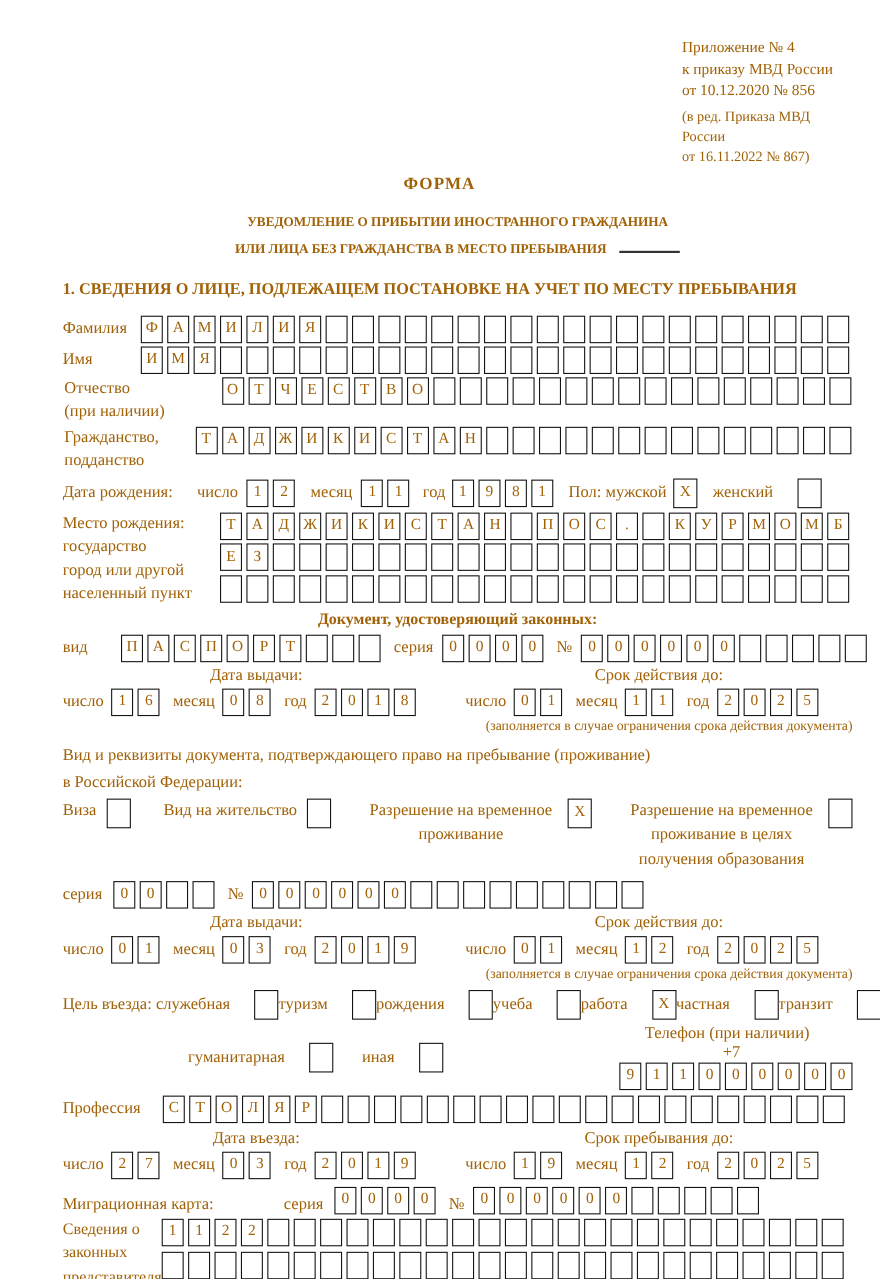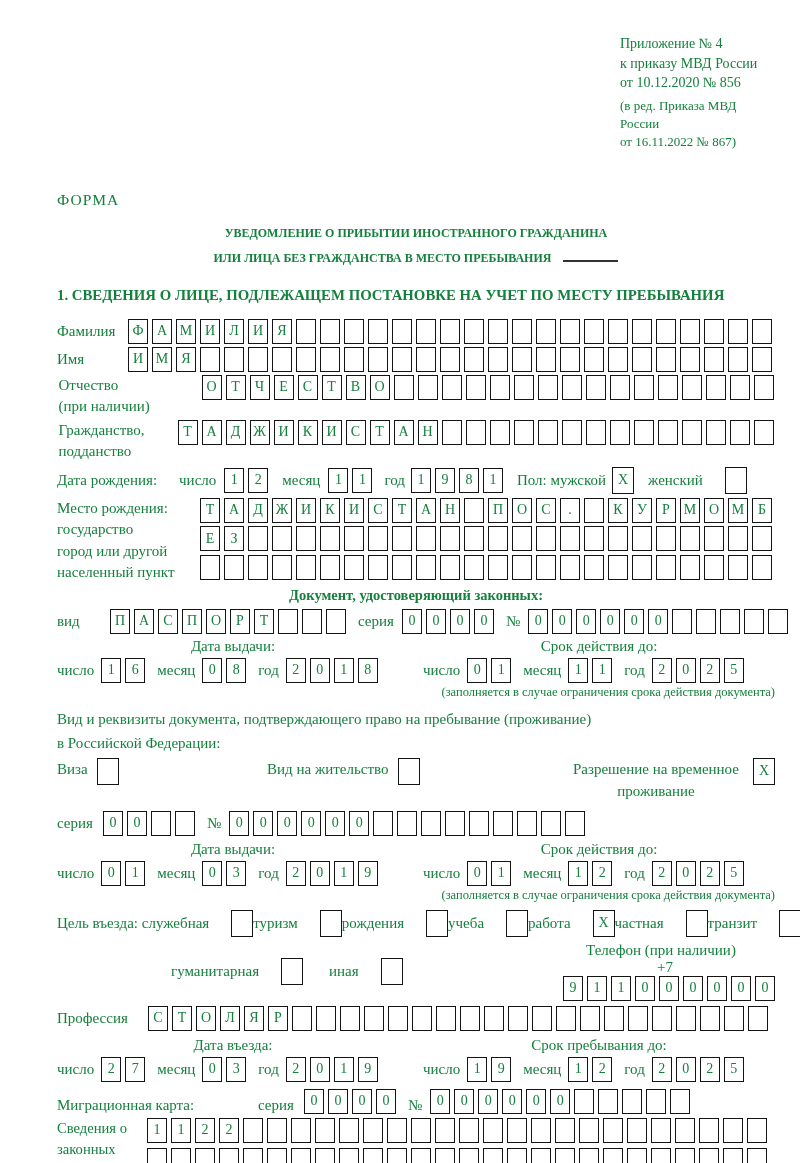--- a/index.html
+++ b/index.html
@@ -1,26 +1,26 @@
 <!DOCTYPE html>
 <html><head>
 <meta charset="utf-8">
 <style>
   * { margin:0; padding:0; box-sizing:border-box; }
   html,body { background:#fff; }
   .page {
-    width:800px; height:1163px; background:#ffffff; color:#15803d;
+    width:800px; height:1163px; background:#ffffff; color:#a16207;
     font-family:"Liberation Serif","DejaVu Serif",serif;
     position:relative; overflow:hidden;
     padding:34px 25px 0 57px;
   }
   .appendix { margin-left:563px; font-size:14px; line-height:19.5px; }
   .edition  { margin-left:563px; font-size:13px; line-height:18px; margin-top:4px; }
-  .forma { text-align:left; padding-right:33px; font-weight:normal; font-size:15.5px;
-           letter-spacing:1px; margin:40px 0 12px; }
+  .forma { text-align:center; padding-right:33px; font-weight:bold; font-size:15.5px;
+           letter-spacing:1px; margin:8px 0 12px; }
   .title { text-align:center; font-weight:bold; font-size:12px; line-height:25px; margin:4px 0 16px; }
   .title-underline { display:inline-block; width:55px; border-bottom:2px solid #333;
                      height:14px; margin-left:12px; }
   .sec { font-weight:bold; font-size:14.8px; margin:6px 0 15px; white-space:nowrap; }
 
   .row { display:flex; align-items:center; margin-bottom:3px; }
   .lbl { font-size:15px; white-space:nowrap; }
   .cells { display:inline-flex; gap:4px; }
   .cell { width:20px; height:25px; border:1.8px solid #141414; background:#fff;
           display:inline-flex; align-items:center; justify-content:center;
@@ -451,20 +451,26 @@
       <span class="cells checkbox">
           <span class="cell"></span>
         </span>
     </div>
     <div class="opt">
       <span class="otext otext-c">Разрешение на временное проживание</span>
       <span class="cells checkbox">
           <span class="cell">X</span>
         </span>
     </div>
+    <div class="opt">
+      <span class="otext otext-c">Разрешение на временное проживание в целях получения образования</span>
+      <span class="cells checkbox">
+          <span class="cell"></span>
+        </span>
+    </div>
   </div>
 
   <div class="row">
     <span class="lbl mr10">серия</span>
     <span class="cells">
         <span class="cell">0</span>
         <span class="cell">0</span>
         <span class="cell"></span>
         <span class="cell"></span>
       </span>

